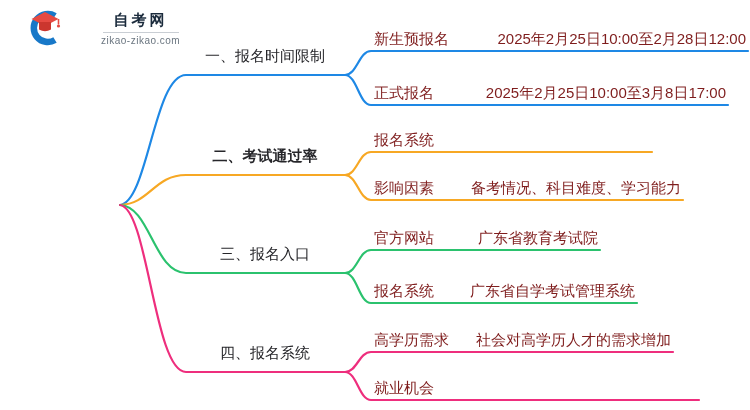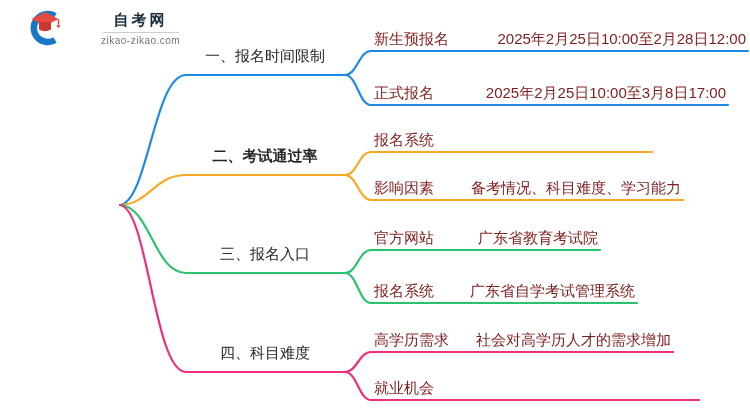--- a/index.html
+++ b/index.html
@@ -75,21 +75,21 @@
       <div class="logo-title">自考网</div>
       <div class="logo-divider"></div>
       <div class="logo-domain">zikao-zikao.com</div>
     </div>
   </div>
 
 
   <div class="branch-label" style="top:47px;text-align:center;">一、报名时间限制</div>
   <div class="branch-label" style="top:147px;font-weight:bold;">二、考试通过率</div>
   <div class="branch-label" style="top:245px;">三、报名入口</div>
-  <div class="branch-label" style="top:344px;">四、科目难度</div>
+  <div class="branch-label" style="top:344px;">四、报名系统</div>
 
   <div class="child-row" style="left:372px;top:27px;width:376px;">
     <span class="lbl">新生预报名</span>
     <span class="val">2025年2月25日10:00至2月28日12:00</span>
   </div>
   <div class="child-row" style="left:372px;top:81px;width:356px;gap:40px;">
     <span class="lbl">正式报名</span>
     <span class="val">2025年2月25日10:00至3月8日17:00</span>
   </div>
 

